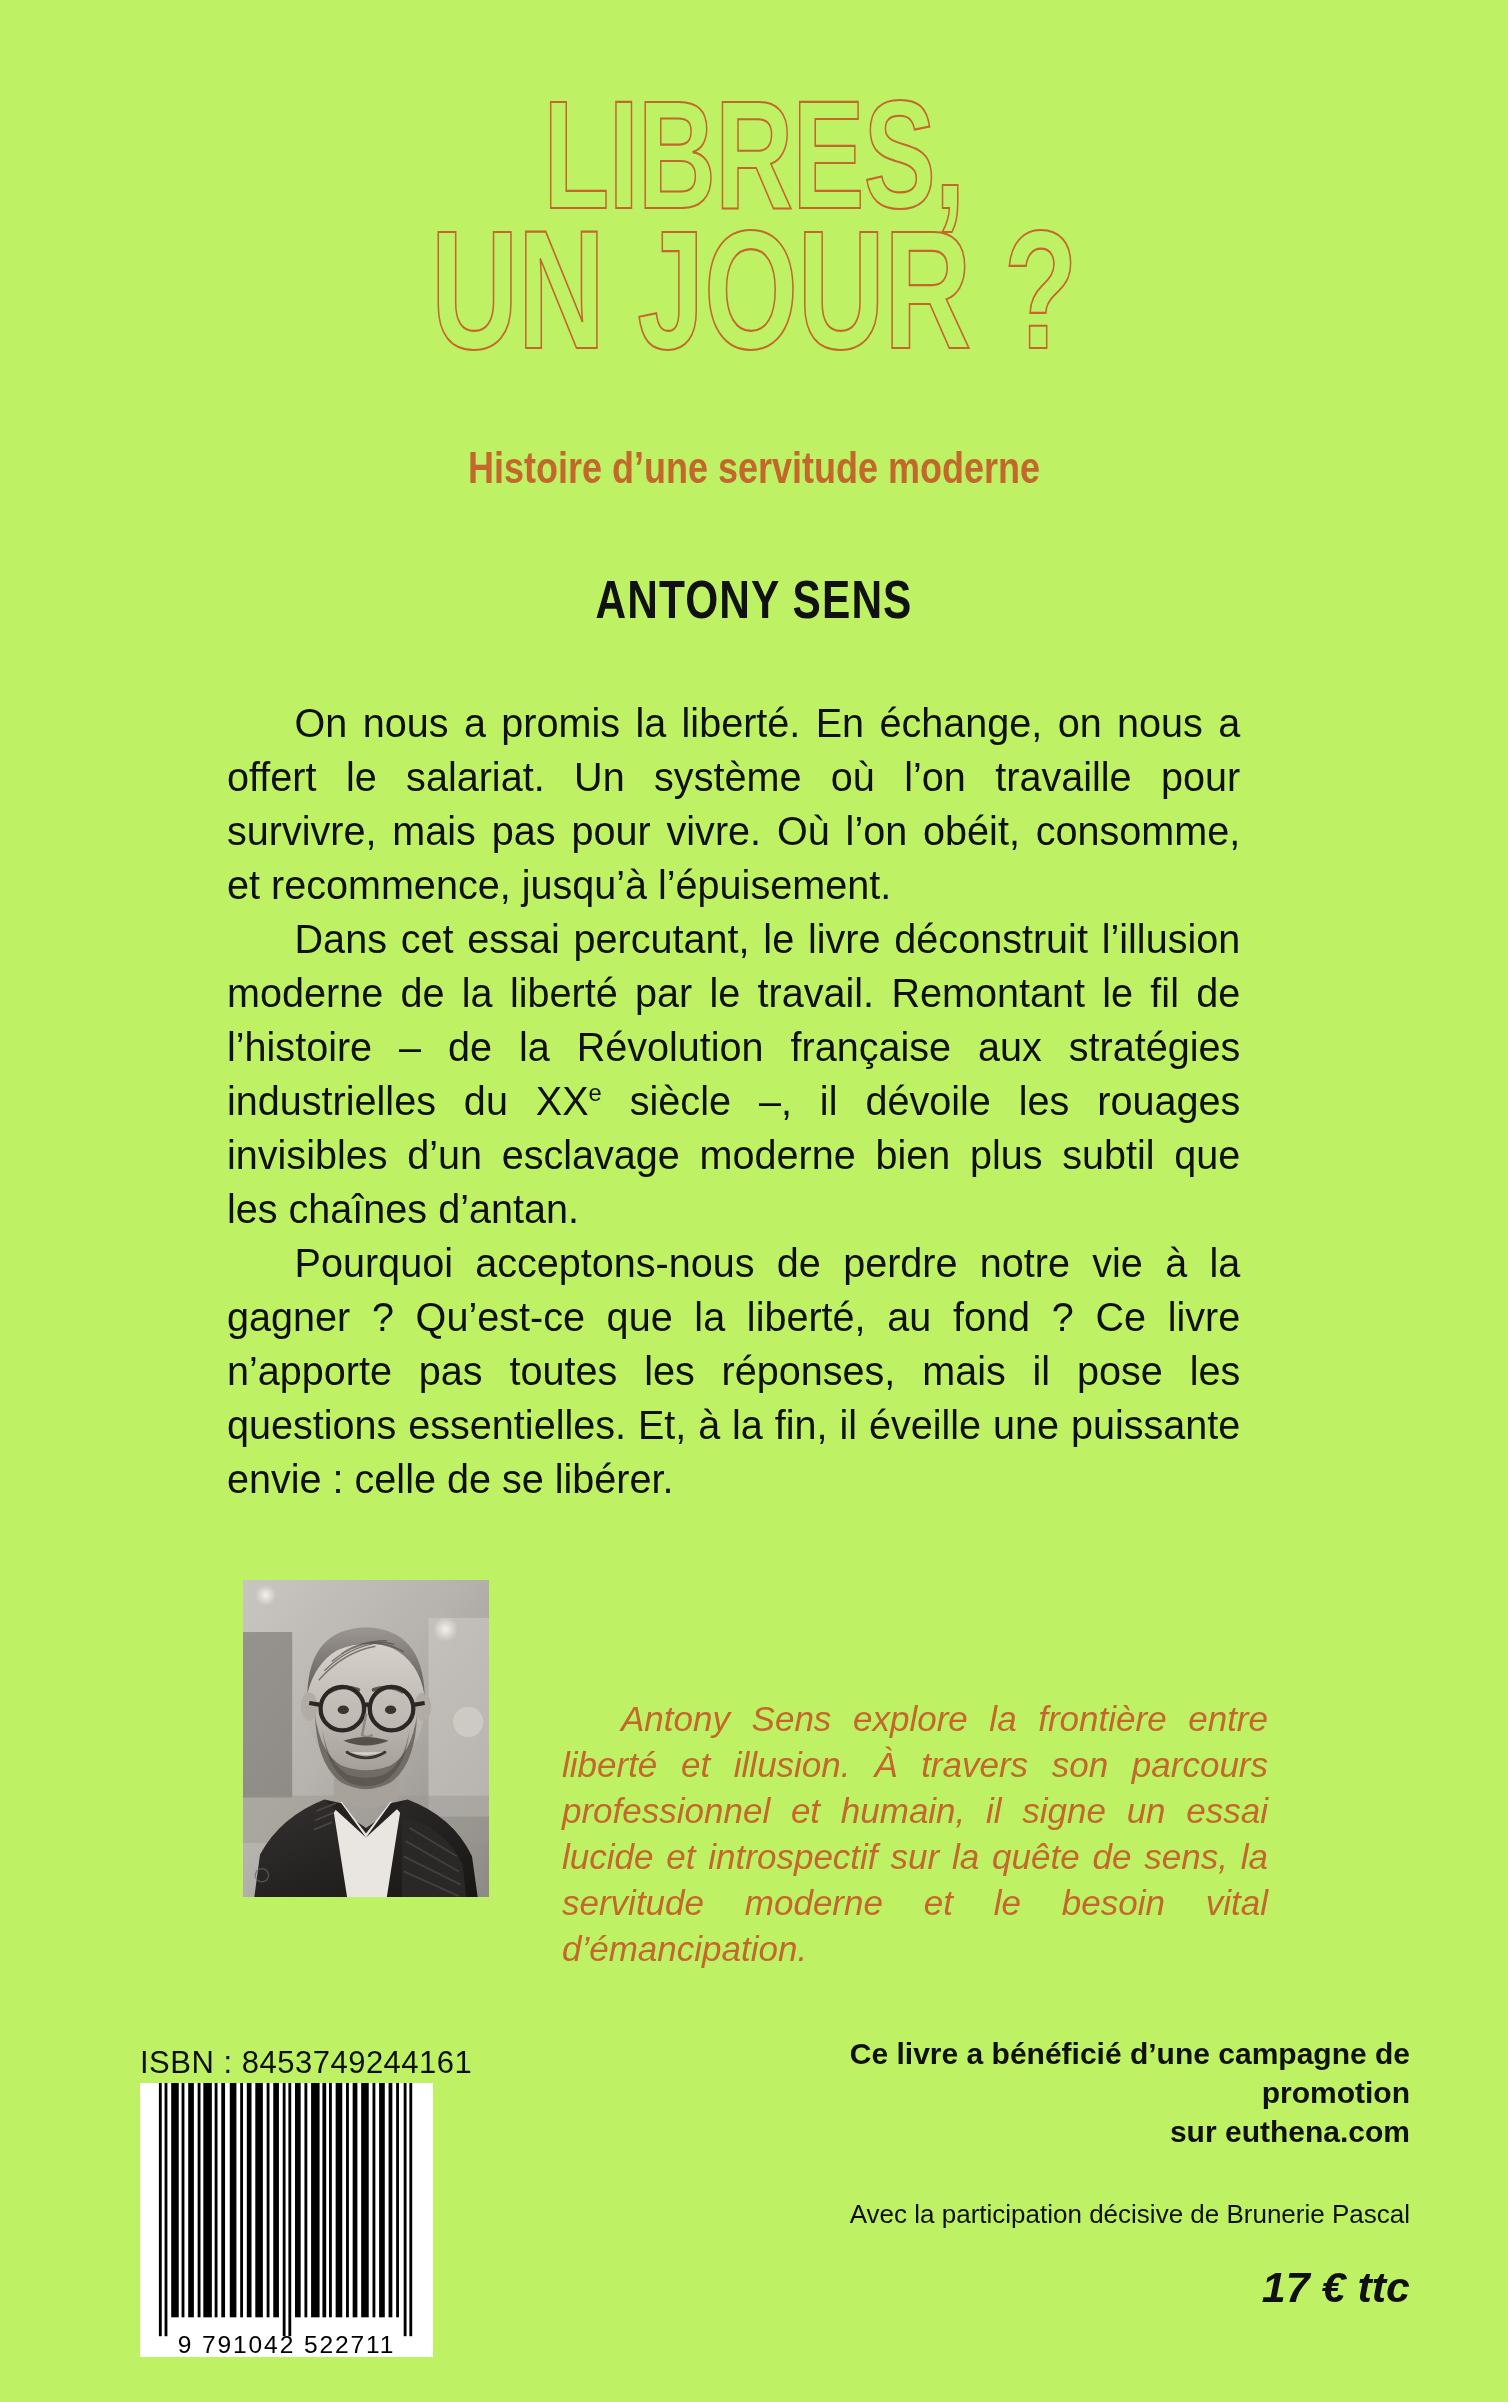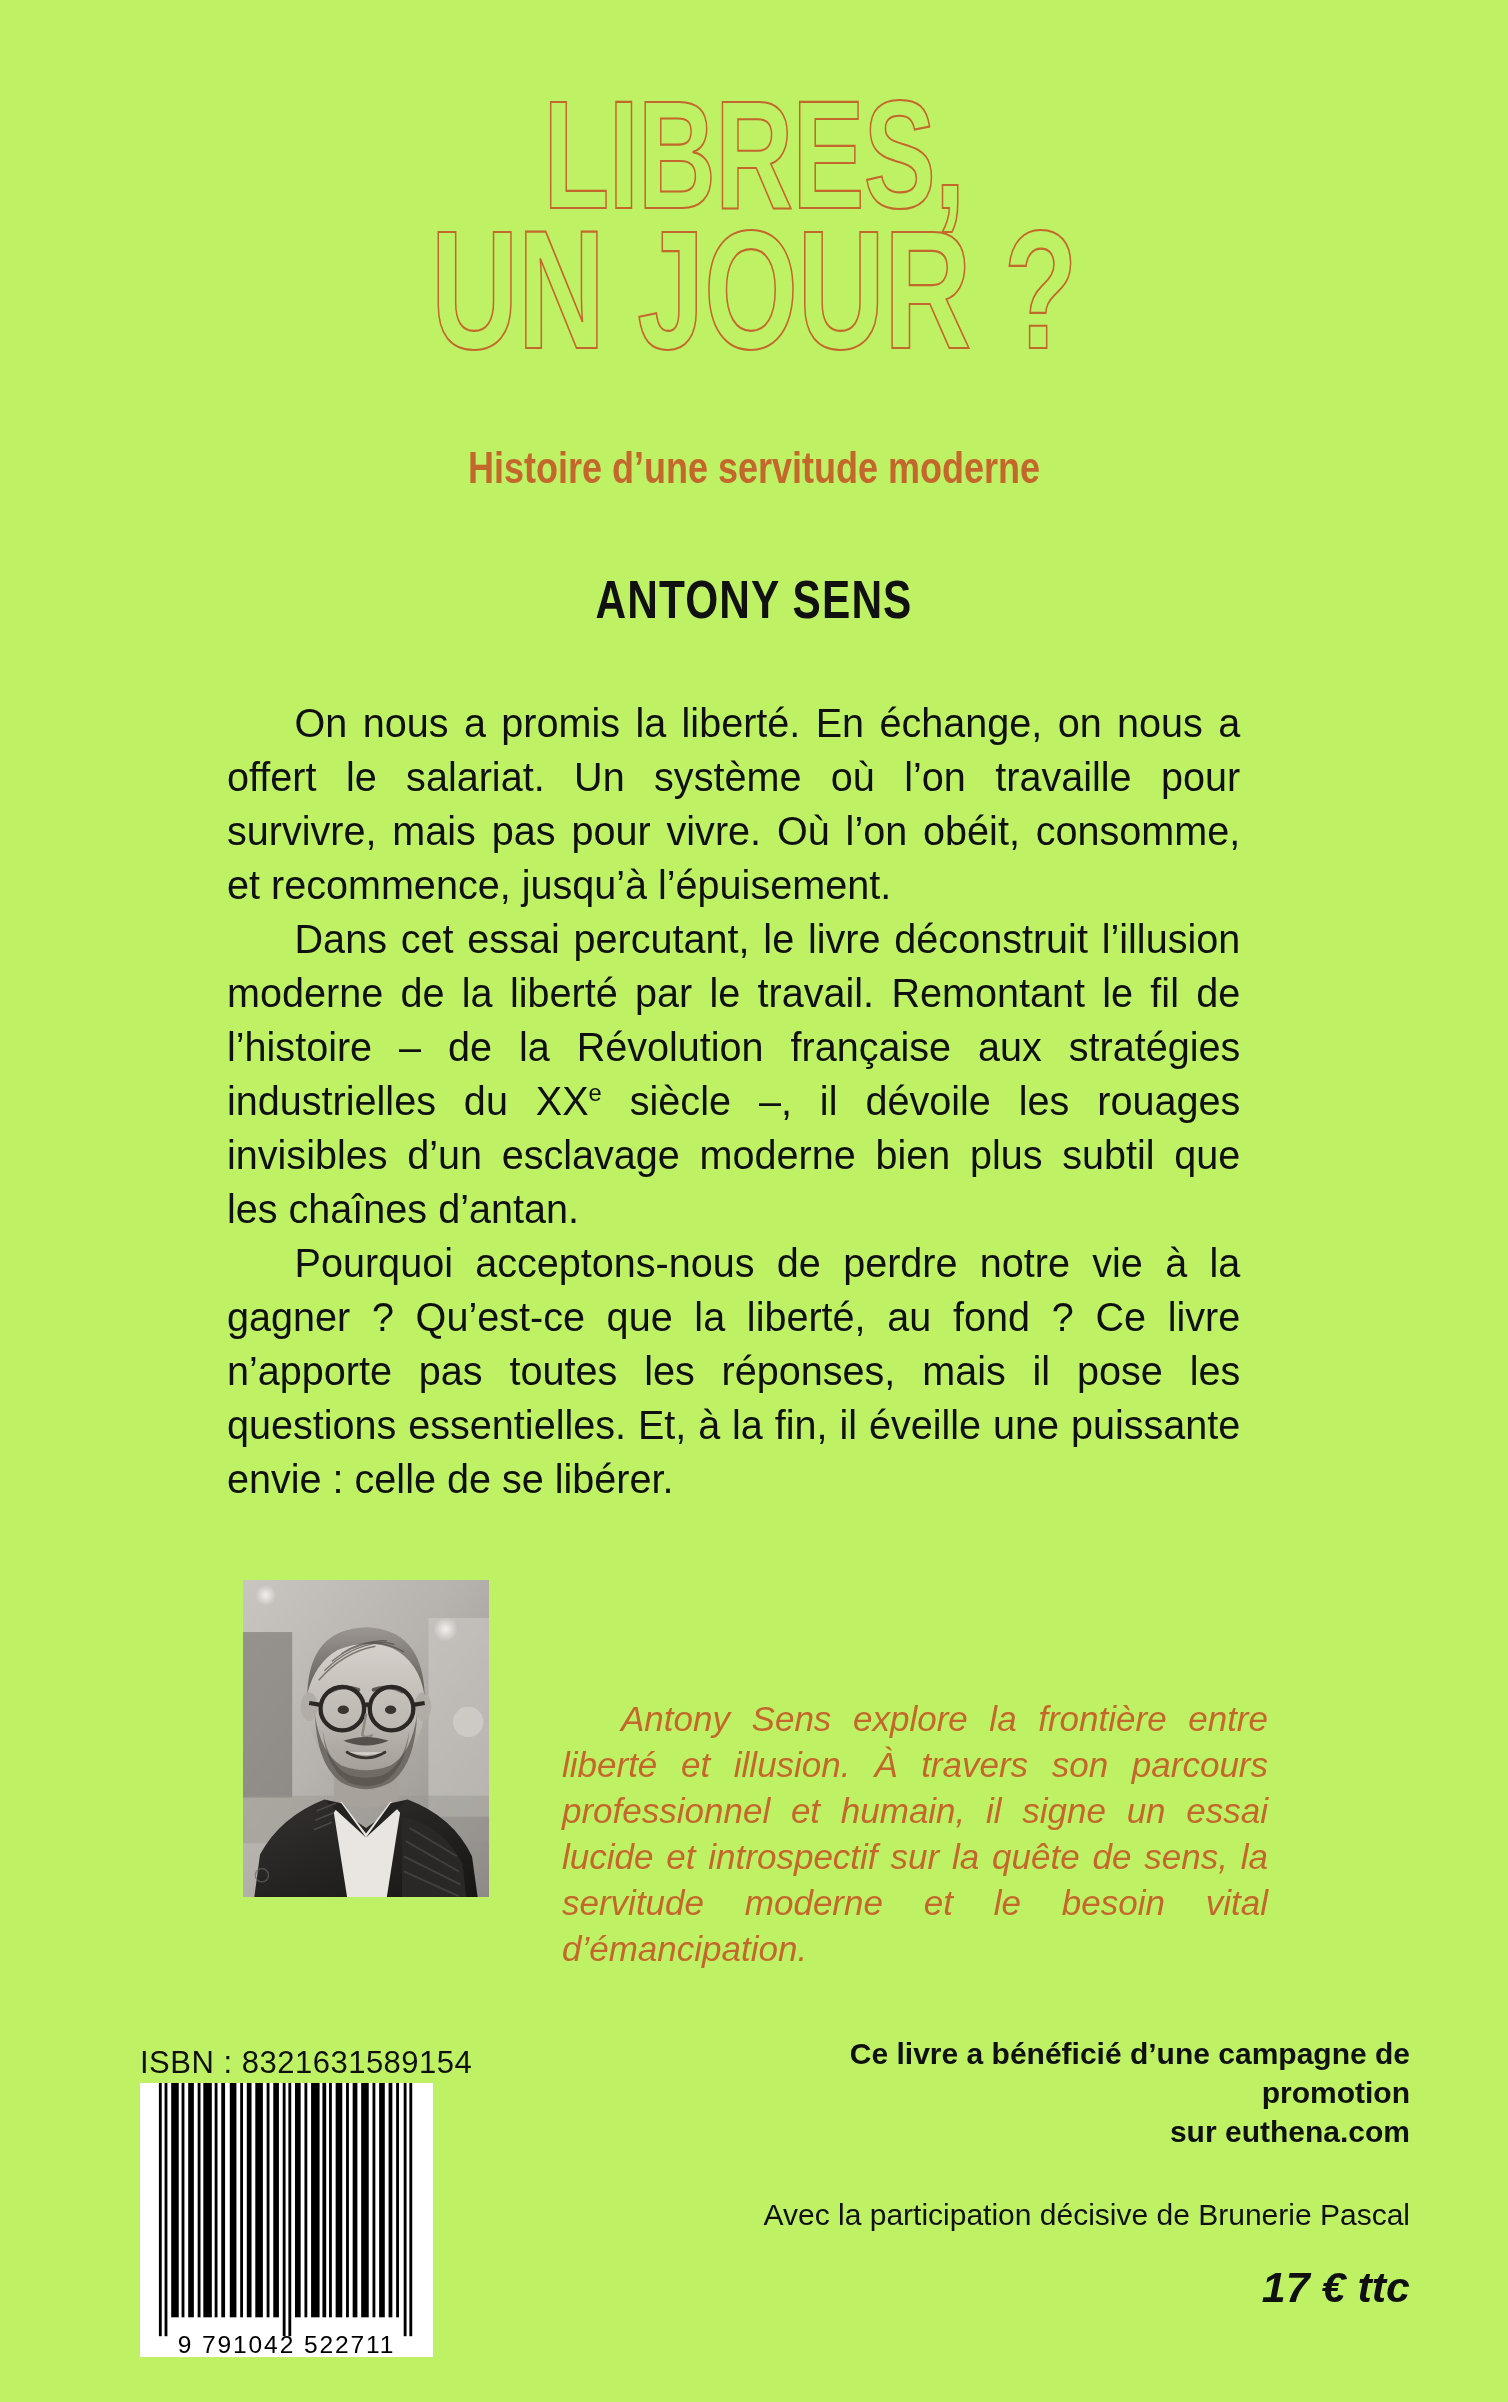--- a/index.html
+++ b/index.html
@@ -188,21 +188,21 @@
   .promo-line {
     display: block;
     font-weight: 700;
     font-size: 30px;
     line-height: 39px;
   }
   .credit-line {
     display: block;
     margin-top: 44px;
     font-weight: 400;
-    font-size: 30px;
+    font-size: 26px;
     line-height: 39px;
   }
 
   .price {
     position: absolute;
     top: 2266px;
     right: 98px;
     font-family: "Liberation Sans Narrow", "Liberation Sans", sans-serif;
     font-style: italic;
     font-weight: 700;
@@ -349,21 +349,21 @@
 
         <circle cx="20" cy="312" r="7" fill="none" stroke="#6b6763" stroke-width="1.4" opacity="0.7"></circle>
       </svg>
     </div>
 
     <div class="bio-text">
       <p>Antony Sens explore la frontière entre liberté et illusion. À travers son parcours professionnel et humain, il signe un essai lucide et introspectif sur la quête de sens, la servitude moderne et le besoin vital d’émancipation.</p>
     </div>
   </div>
 
-  <div class="isbn-label">ISBN : 8321631589154</div>
+  <div class="isbn-label">ISBN : 8453749244161</div>
 
   <div class="barcode-wrap">
     <svg viewBox="0 0 310 290" preserveAspectRatio="none">
       <rect x="0" y="0" width="310" height="290" fill="#ffffff"></rect>
       <g fill="#000000">
 
         <rect x="20" y="0" width="3" height="268"></rect>
         <rect x="26" y="0" width="3" height="268"></rect>
 
         <rect x="33" y="0" width="8" height="248"></rect>

